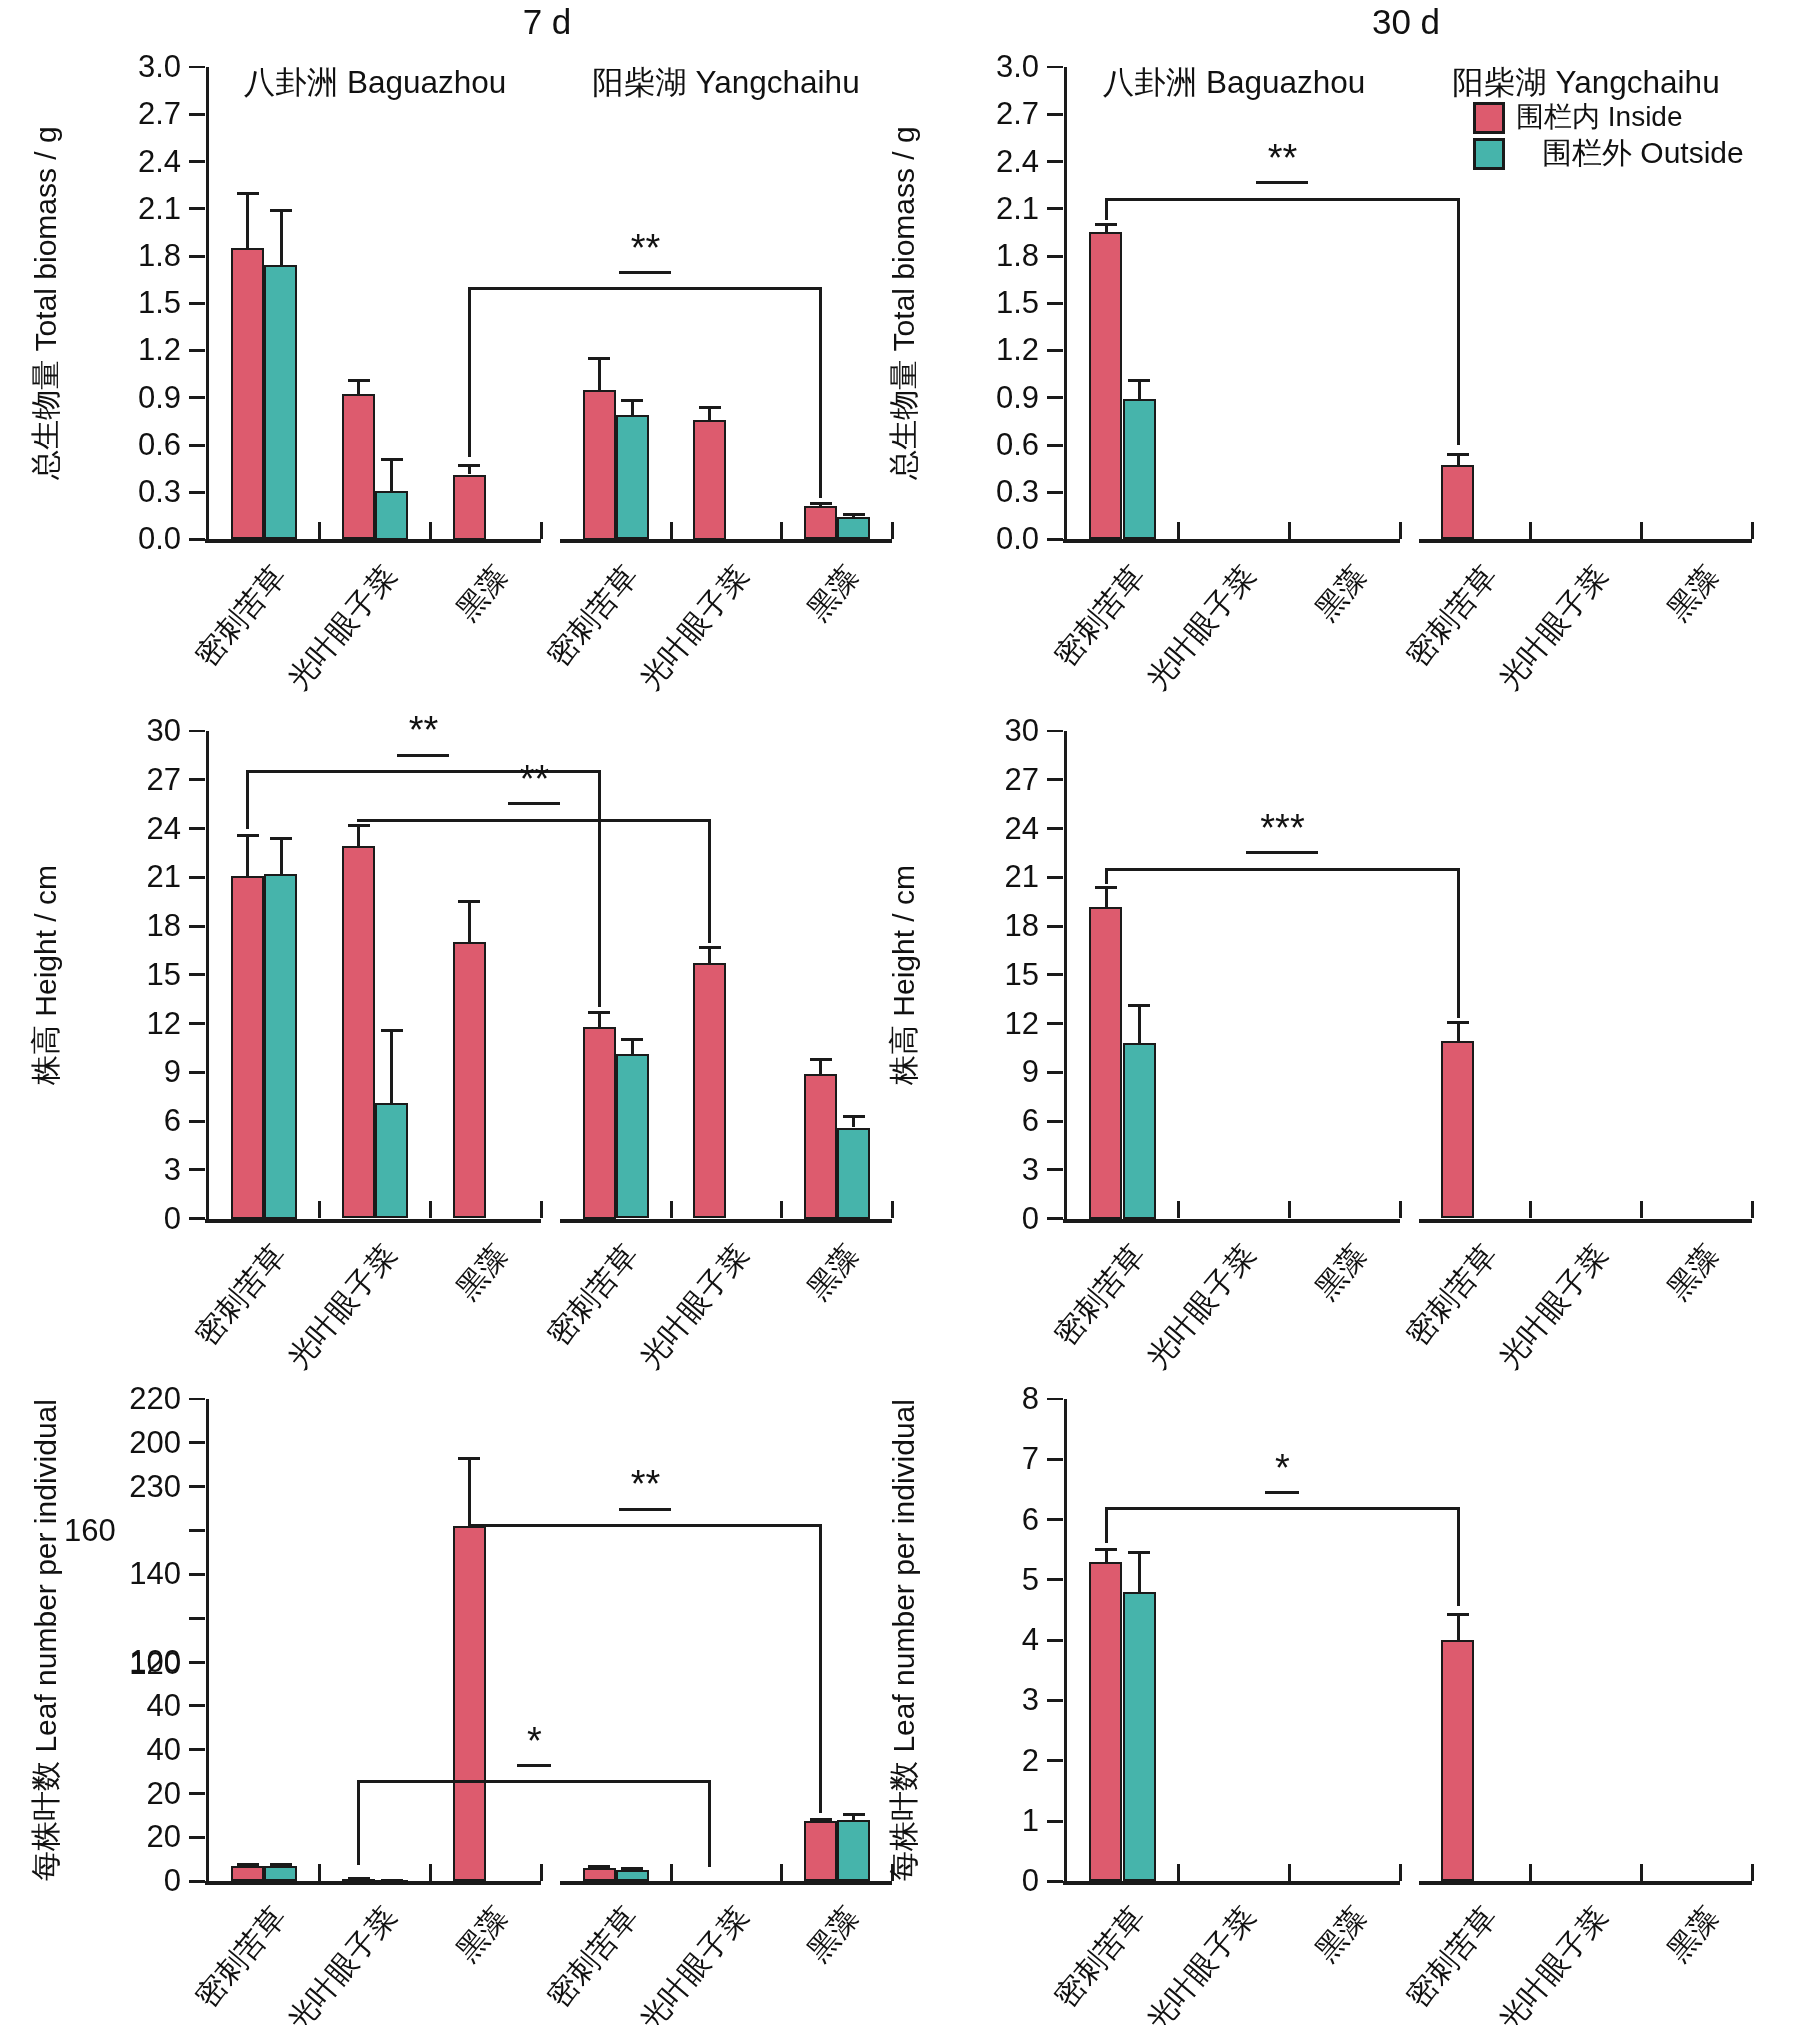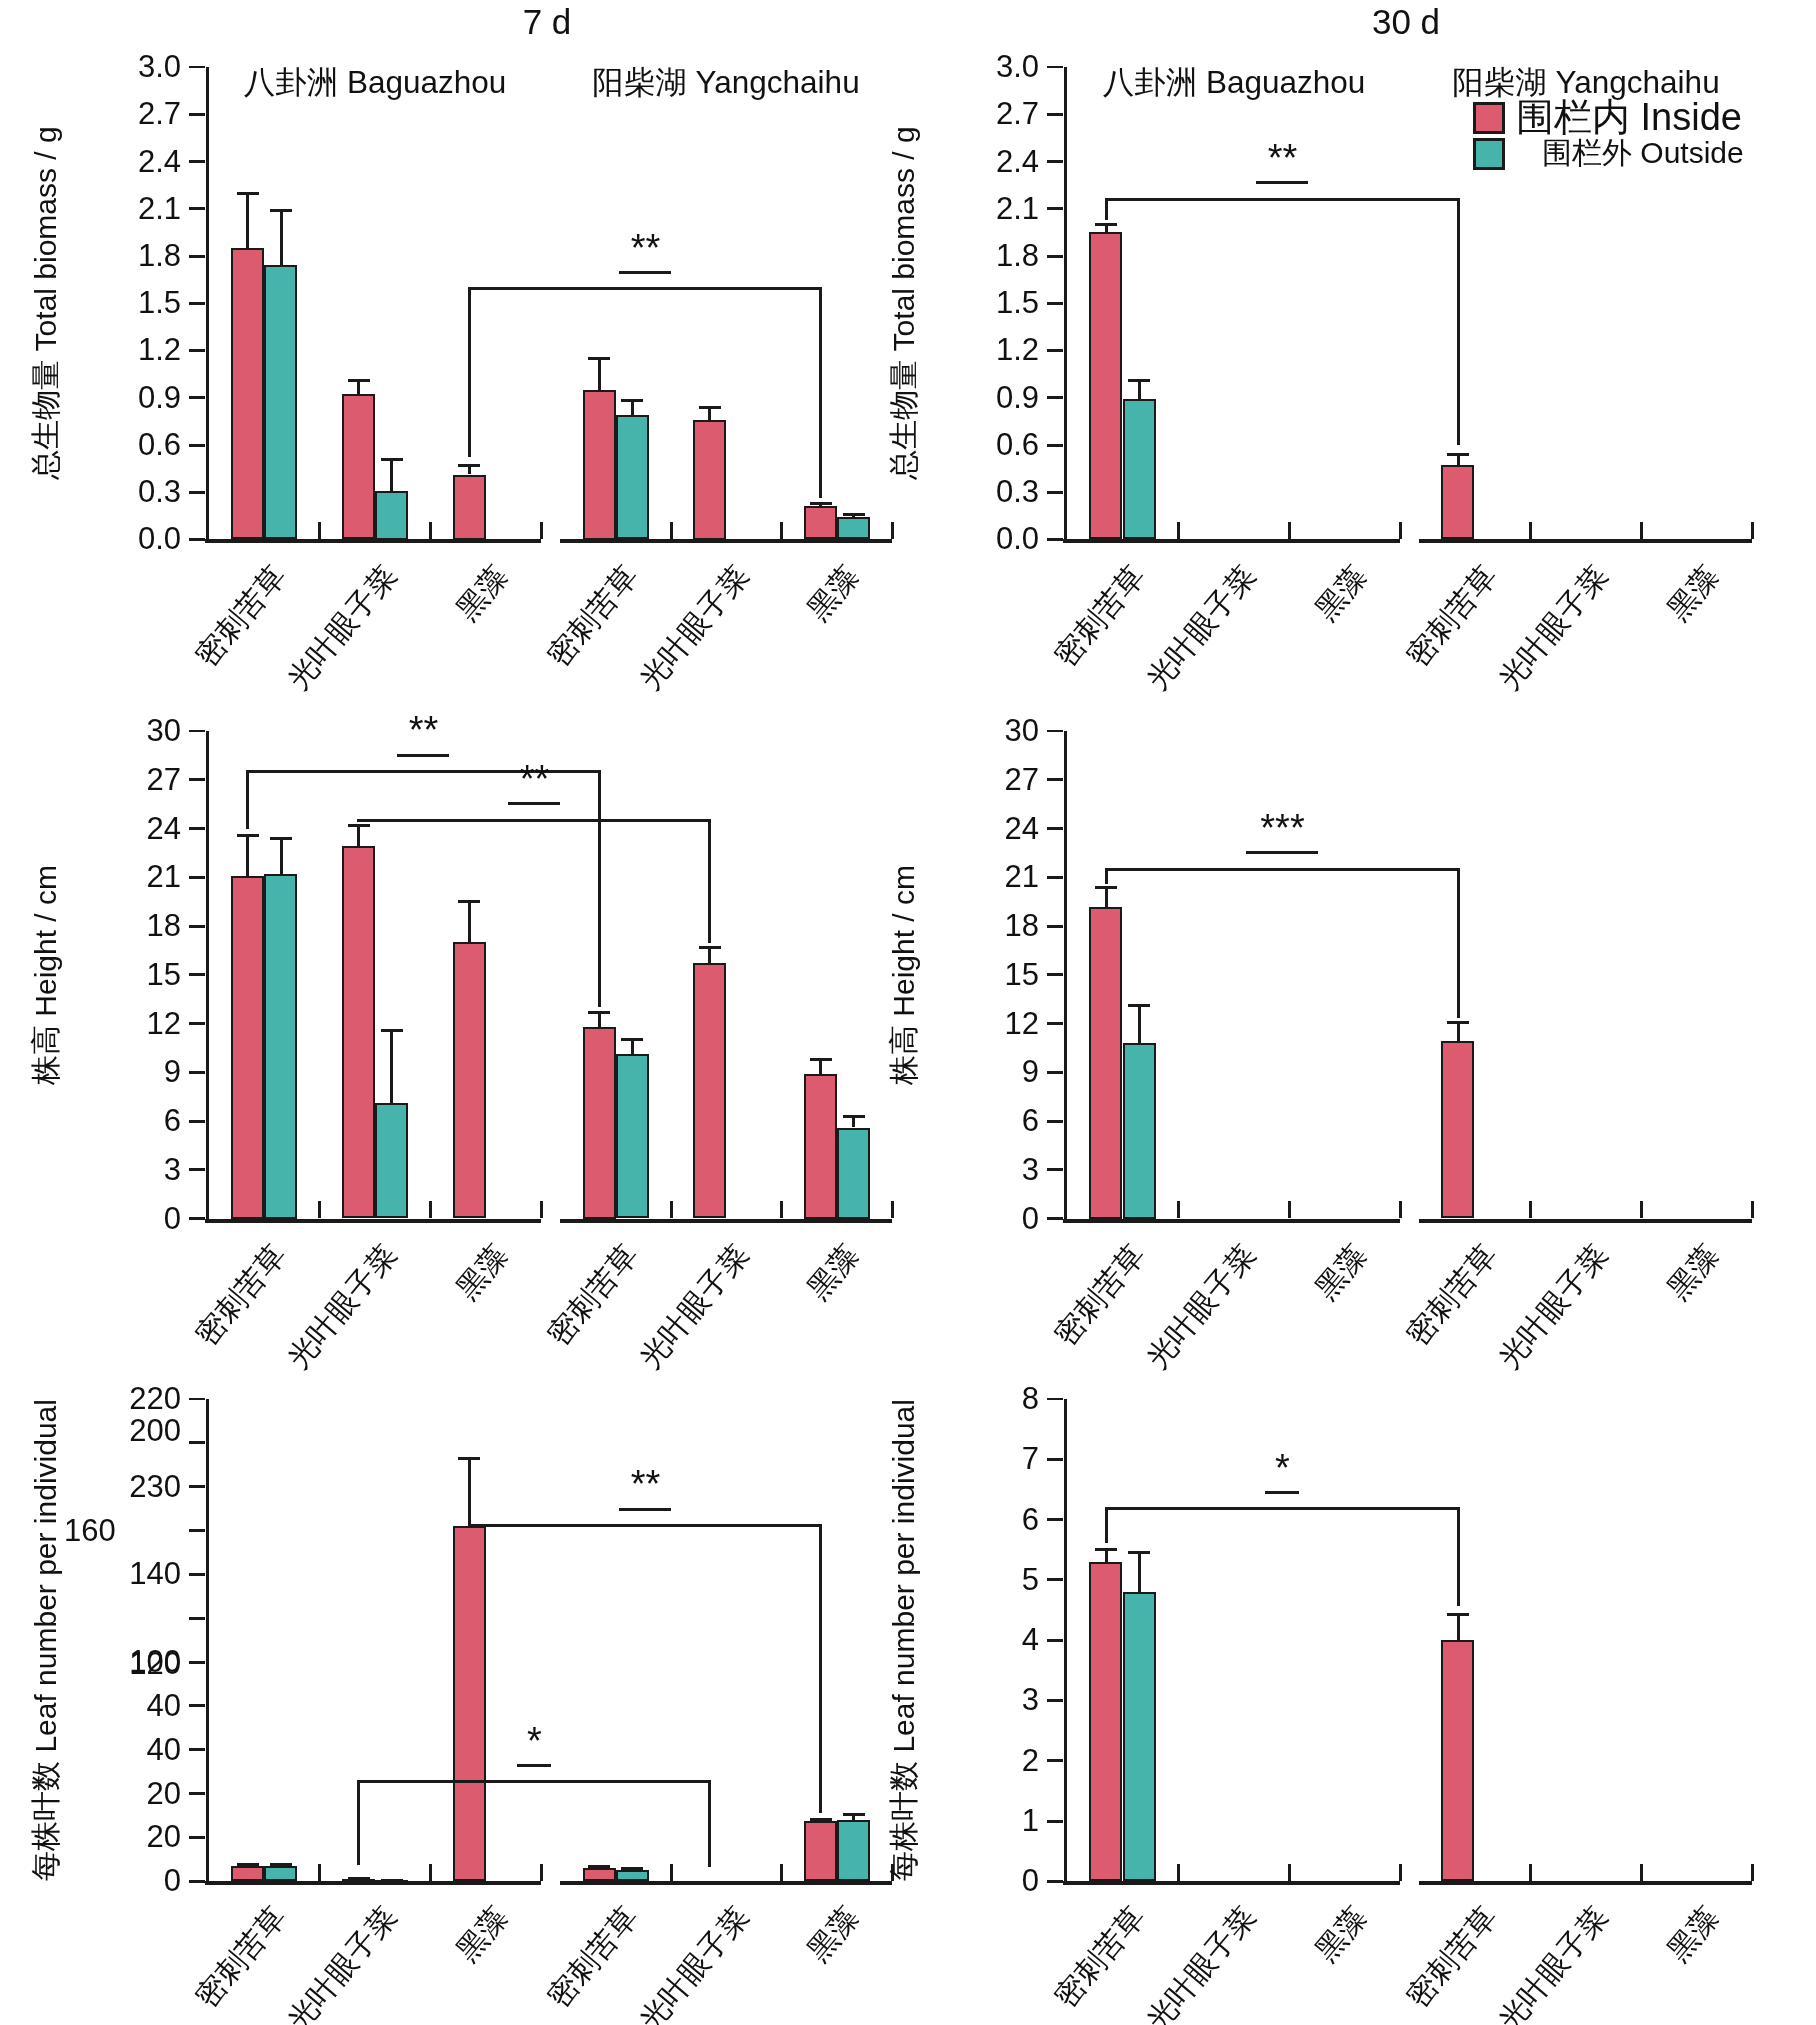--- a/index.html
+++ b/index.html
@@ -138,21 +138,21 @@
         <div style="position: absolute; left: 573px; top: 455px; width: 2.7px; height: 17.4px; background: rgb(26, 26, 26);"></div>
         <div style="position: absolute; left: 318px; top: 490px; width: 201px; text-align: right; white-space: nowrap; transform: rotate(-50deg); transform-origin: 100% 0px; font-family: &quot;DejaVu Serif&quot;, serif; font-size: 30px; color: rgb(17, 17, 17);">光叶眼子菜</div>
         <div style="position: absolute; left: 684px; top: 455px; width: 2.7px; height: 17.4px; background: rgb(26, 26, 26);"></div>
         <div style="position: absolute; left: 429px; top: 490px; width: 201px; text-align: right; white-space: nowrap; transform: rotate(-50deg); transform-origin: 100% 0px; font-family: &quot;DejaVu Serif&quot;, serif; font-size: 30px; color: rgb(17, 17, 17);">黑藻</div>
         <div style="position: absolute; left: 39px; top: 131px; width: 352px; height: 2.7px; background: rgb(26, 26, 26);"></div>
         <div style="position: absolute; left: 38px; top: 131px; width: 2.7px; height: 22px; background: rgb(26, 26, 26);"></div>
         <div style="position: absolute; left: 390px; top: 131px; width: 2.7px; height: 247px; background: rgb(26, 26, 26);"></div>
         <div style="position: absolute; left: 189px; top: 114px; width: 52px; height: 2.7px; background: rgb(26, 26, 26);"></div>
         <div style="position: absolute; left: 134px; top: 70px; width: 163px; text-align: center; font-size: 38px; line-height: 43px; color: rgb(17, 17, 17);">**</div>
         <div style="position: absolute; left: 406px; top: 35px; width: 26px; height: 26px; background: rgb(221, 91, 110); border: 3.3px solid rgb(26, 26, 26); box-sizing: content-box;"></div>
-        <div style="position: absolute; left: 449px; top: 32px; white-space: nowrap; font-size: 38px; line-height: 36px; color: rgb(17, 17, 17);">围栏内 Inside</div>
+        <div style="position: absolute; left: 449px; top: 32px; white-space: nowrap; font-size: 28px; line-height: 36px; color: rgb(17, 17, 17);">围栏内 Inside</div>
         <div style="position: absolute; left: 406px; top: 71px; width: 26px; height: 26px; background: rgb(70, 180, 171); border: 3.3px solid rgb(26, 26, 26); box-sizing: content-box;"></div>
         <div style="position: absolute; left: 449px; top: 68px; white-space: nowrap; font-size: 30px; line-height: 36px; color: rgb(17, 17, 17); margin-left: 26px;">围栏外 Outside</div>
       </div>
       <div style="position: absolute; left: 206px; top: 731px; width: 684px; height: 488px; border-left: 3.8px solid rgb(26, 26, 26);">
         <div style="position: absolute; left: -3.8px; top: 488px; width: 336px; height: 3.8px; background: rgb(26, 26, 26);"></div>
         <div style="position: absolute; left: 351px; top: 488px; width: 332px; height: 3.8px; background: rgb(26, 26, 26);"></div>
         <div style="position: absolute; left: -20px; top: 486px; width: 16.3px; height: 2.7px; background: rgb(26, 26, 26);"></div>
         <div style="position: absolute; left: -145px; top: 470px; width: 117px; text-align: right; font-size: 31px; line-height: 36px; color: rgb(17, 17, 17);">0</div>
         <div style="position: absolute; left: -20px; top: 437px; width: 16.3px; height: 2.7px; background: rgb(26, 26, 26);"></div>
         <div style="position: absolute; left: -145px; top: 421px; width: 117px; text-align: right; font-size: 31px; line-height: 36px; color: rgb(17, 17, 17);">3</div>
@@ -298,21 +298,21 @@
         <div style="position: absolute; left: -145px; top: 245px; width: 117px; text-align: right; font-size: 31px; line-height: 36px; color: rgb(17, 17, 17);">100</div>
         <div style="position: absolute; left: -20px; top: 218px; width: 16.3px; height: 2.7px; background: rgb(26, 26, 26);"></div>
         <div style="position: absolute; left: -145px; top: 201px; width: 117px; text-align: right; font-size: 31px; line-height: 36px; color: rgb(17, 17, 17); margin-top: 46px;">120</div>
         <div style="position: absolute; left: -20px; top: 174px; width: 16.3px; height: 2.7px; background: rgb(26, 26, 26);"></div>
         <div style="position: absolute; left: -145px; top: 157px; width: 117px; text-align: right; font-size: 31px; line-height: 36px; color: rgb(17, 17, 17);">140</div>
         <div style="position: absolute; left: -20px; top: 130px; width: 16.3px; height: 2.7px; background: rgb(26, 26, 26);"></div>
         <div style="position: absolute; left: -145px; top: 114px; width: 117px; text-align: left; font-size: 31px; line-height: 36px; color: rgb(17, 17, 17);">160</div>
         <div style="position: absolute; left: -20px; top: 86px; width: 16.3px; height: 2.7px; background: rgb(26, 26, 26);"></div>
         <div style="position: absolute; left: -145px; top: 70px; width: 117px; text-align: right; font-size: 31px; line-height: 36px; color: rgb(17, 17, 17);">230</div>
         <div style="position: absolute; left: -20px; top: 42px; width: 16.3px; height: 2.7px; background: rgb(26, 26, 26);"></div>
-        <div style="position: absolute; left: -145px; top: 14px; width: 117px; text-align: right; font-size: 31px; line-height: 36px; color: rgb(17, 17, 17);">200</div>
+        <div style="position: absolute; left: -145px; top: 26px; width: 117px; text-align: right; font-size: 31px; line-height: 36px; color: rgb(17, 17, 17);">200</div>
         <div style="position: absolute; left: -20px; top: -1.4px; width: 16.3px; height: 2.7px; background: rgb(26, 26, 26);"></div>
         <div style="position: absolute; left: -145px; top: -18px; width: 117px; text-align: right; font-size: 31px; line-height: 36px; color: rgb(17, 17, 17);">220</div>
         <div style="position: absolute; left: -163px; top: 50%; transform: translate(-50%, -50%) rotate(-90deg); white-space: nowrap; font-size: 30px; color: rgb(17, 17, 17);">每株叶数 Leaf number per individual</div>
         <div style="position: absolute; left: 109px; top: 465px; width: 2.7px; height: 17.4px; background: rgb(26, 26, 26);"></div>
         <div style="position: absolute; left: -146px; top: 499px; width: 201px; text-align: right; white-space: nowrap; transform: rotate(-50deg); transform-origin: 100% 0px; font-family: &quot;DejaVu Serif&quot;, serif; font-size: 30px; color: rgb(17, 17, 17);">密刺苦草</div>
         <div style="position: absolute; left: 22px; top: 467px; width: 33px; height: 15.3px; background: rgb(221, 91, 110); border: 2.7px solid rgb(26, 26, 26); box-sizing: border-box;"></div>
         <div style="position: absolute; left: 37px; top: 465px; width: 2.7px; height: 1.8px; background: rgb(26, 26, 26);"></div>
         <div style="position: absolute; left: 28px; top: 464px; width: 22px; height: 2.7px; background: rgb(26, 26, 26);"></div>
         <div style="position: absolute; left: 55px; top: 467px; width: 33px; height: 15.3px; background: rgb(70, 180, 171); border: 2.7px solid rgb(26, 26, 26); box-sizing: border-box;"></div>
         <div style="position: absolute; left: 71px; top: 465px; width: 2.7px; height: 1.8px; background: rgb(26, 26, 26);"></div>

